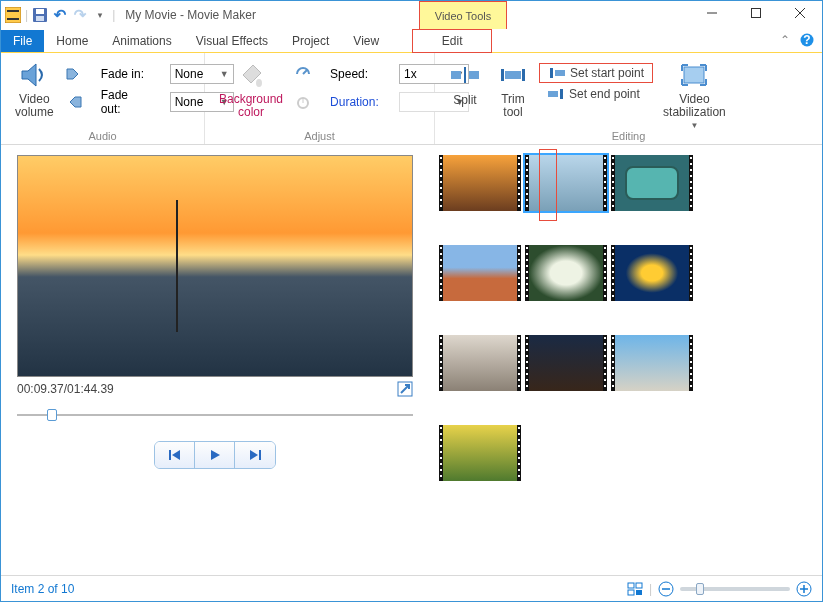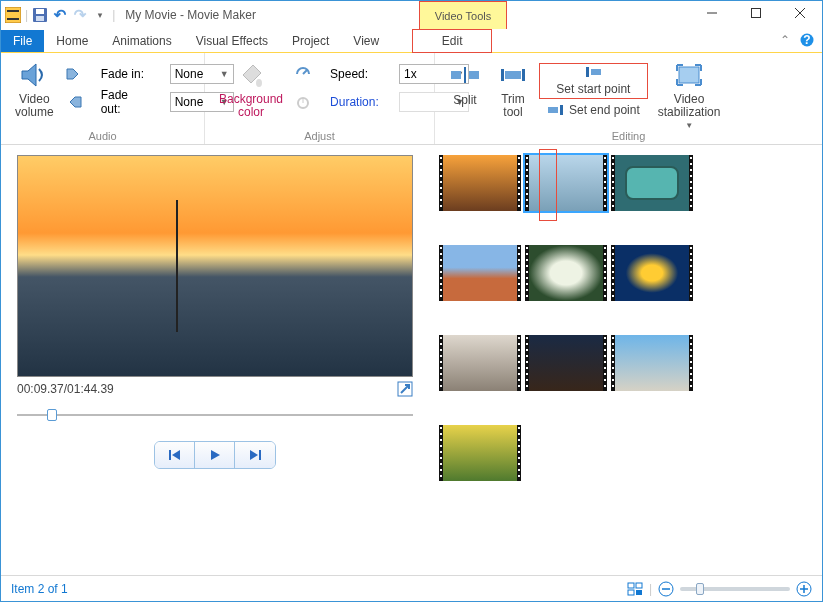--- a/index.html
+++ b/index.html
@@ -19,21 +19,21 @@
 .ribbon { height: 92px; background: #fff; border-bottom: 1px solid #d9d9d9; display: flex; }
 .group { border-right: 1px solid #e4e4e4; padding: 4px 8px; display: flex; flex-direction: column; position: relative; }
 .group .glabel { position: absolute; bottom: 2px; left: 0; right: 0; text-align: center; font-size: 11px; color: #888; }
 .bigbtn { display: flex; flex-direction: column; align-items: center; gap: 2px; padding: 2px 6px; color: #444; }
 .bigbtn.disabled { color: #be185d; }
 .bigbtn .ic { width: 32px; height: 32px; display: flex; align-items: center; justify-content: center; }
 .row { display: flex; align-items: center; gap: 19px; height: 22px; }
 .dd { border: 1px solid #b5b5b5; background: #fff; display: flex; align-items: center; justify-content: space-between; padding: 0 4px; height: 20px; }
 .dd .caret { font-size: 9px; color: #666; }
 .smallbtn { display: flex; align-items: center; gap: 4px; padding: 2px 6px; color: #444; }
-.redbox { border: 1px solid #e74c3c; flex-direction: column; }
+.redbox { border: 1px solid #e74c3c; }
 .content { display: flex; height: 432px; }
 .preview { width: 428px; padding: 10px 16px; display: flex; flex-direction: column; align-items: center; }
 .previewimg { width: 396px; height: 222px; border: 1px solid #888; background: linear-gradient(to bottom, #ffcc66 0%, #ff9933 35%, #ffdd88 45%, #445566 55%, #223344 100%); position: relative; }
 .previewimg::after { content:""; position:absolute; left:40%; top:20%; width:2px; height:60%; background:#222;}
 .timebar { width: 396px; display: flex; justify-content: space-between; align-items: center; gap: 8px; margin-top: 4px; color: #444; }
 .slider { width: 396px; height: 20px; position: relative; margin-top: 8px; }
 .slider .track { position: absolute; left: 0; right: 0; top: 9px; height: 2px; background: #bbb; }
 .slider .thumb { position: absolute; left: 30px; top: 4px; width: 10px; height: 12px; background: #fff; border: 1px solid #5a9bd5; border-radius: 2px; }
 .playctrl { margin-top: 16px; display: flex; gap: 0; border: 1px solid #9cc2e4; border-radius: 6px; overflow: hidden; }
 .playctrl div { width: 40px; height: 26px; background: linear-gradient(#fdfdfd,#e6eefb); border-right: 1px solid #9cc2e4; display: flex; align-items: center; justify-content: center; color: #2a6ac2; }
@@ -323,21 +323,21 @@
       <div class="clip" style="background:linear-gradient(#1a2a44,#38261a)"></div>
       <div class="clip" style="background:linear-gradient(#6eb5e8,#d6d2c5)"></div>
     </div>
     <div class="trow">
       <div class="clip" style="background:linear-gradient(#e8d24a,#4f7a2e)"></div>
     </div>
   </div>
 </div>
 
 <div class="statusbar">
-  <span>Item 2 of 1</span>
+  <span>Item 2 of 10</span>
   <div class="zoom">
     <span>
         <svg width="16" height="14">
           <rect x="1" y="1" width="6" height="5" fill="none" stroke="#1278d2"></rect>
           <rect x="9" y="1" width="6" height="5" fill="none" stroke="#1278d2"></rect>
           <rect x="1" y="8" width="6" height="5" fill="none" stroke="#1278d2"></rect>
           <rect x="9" y="8" width="6" height="5" fill="#1278d2"></rect>
         </svg>
       </span>
     <span style="color:#ccc">|</span>

